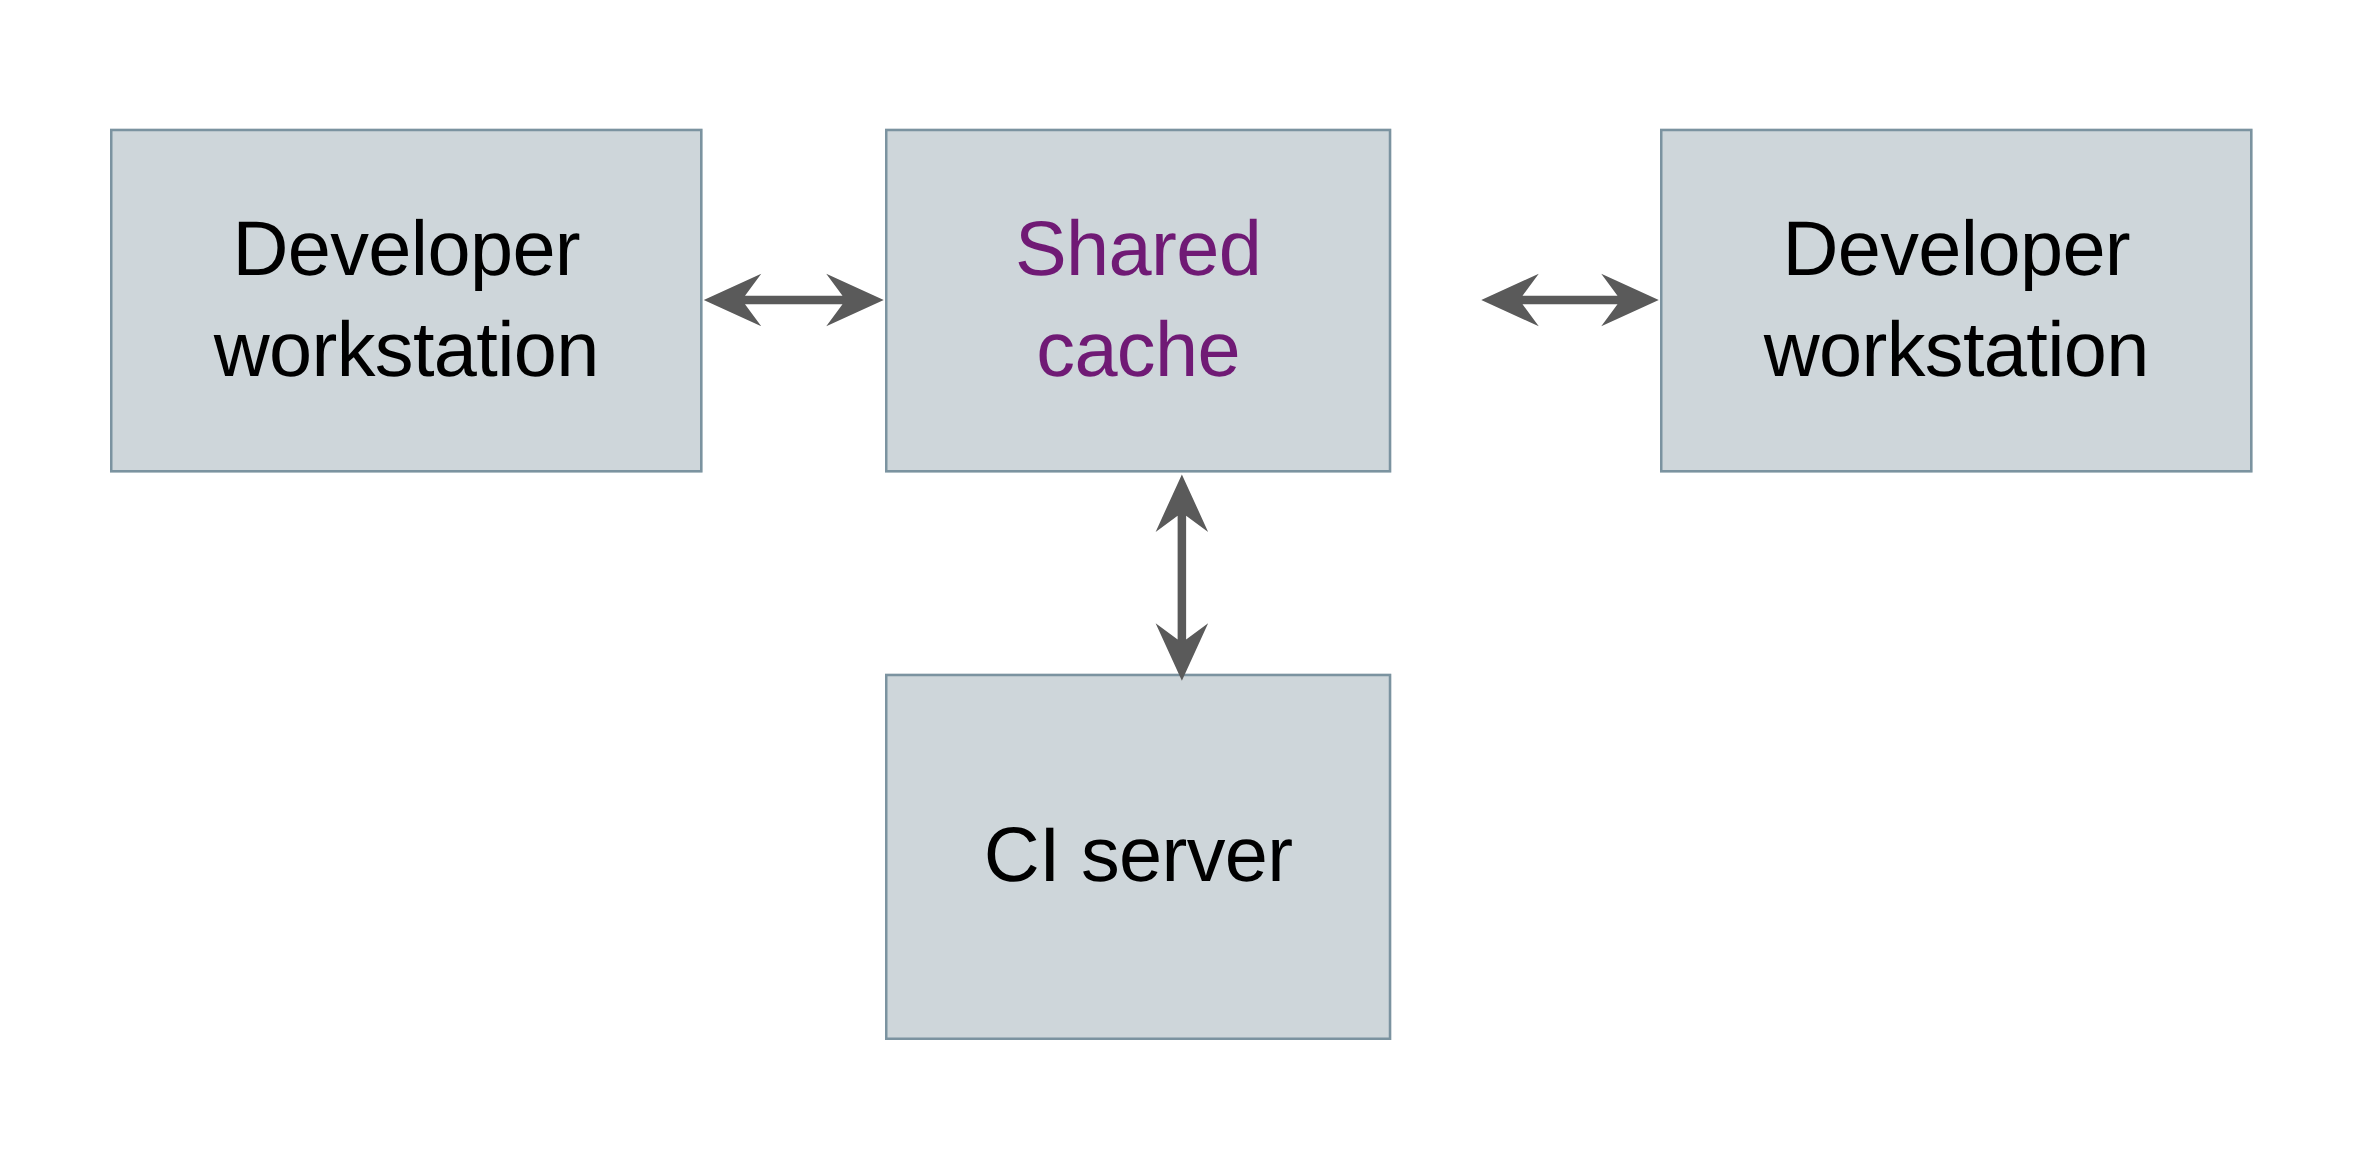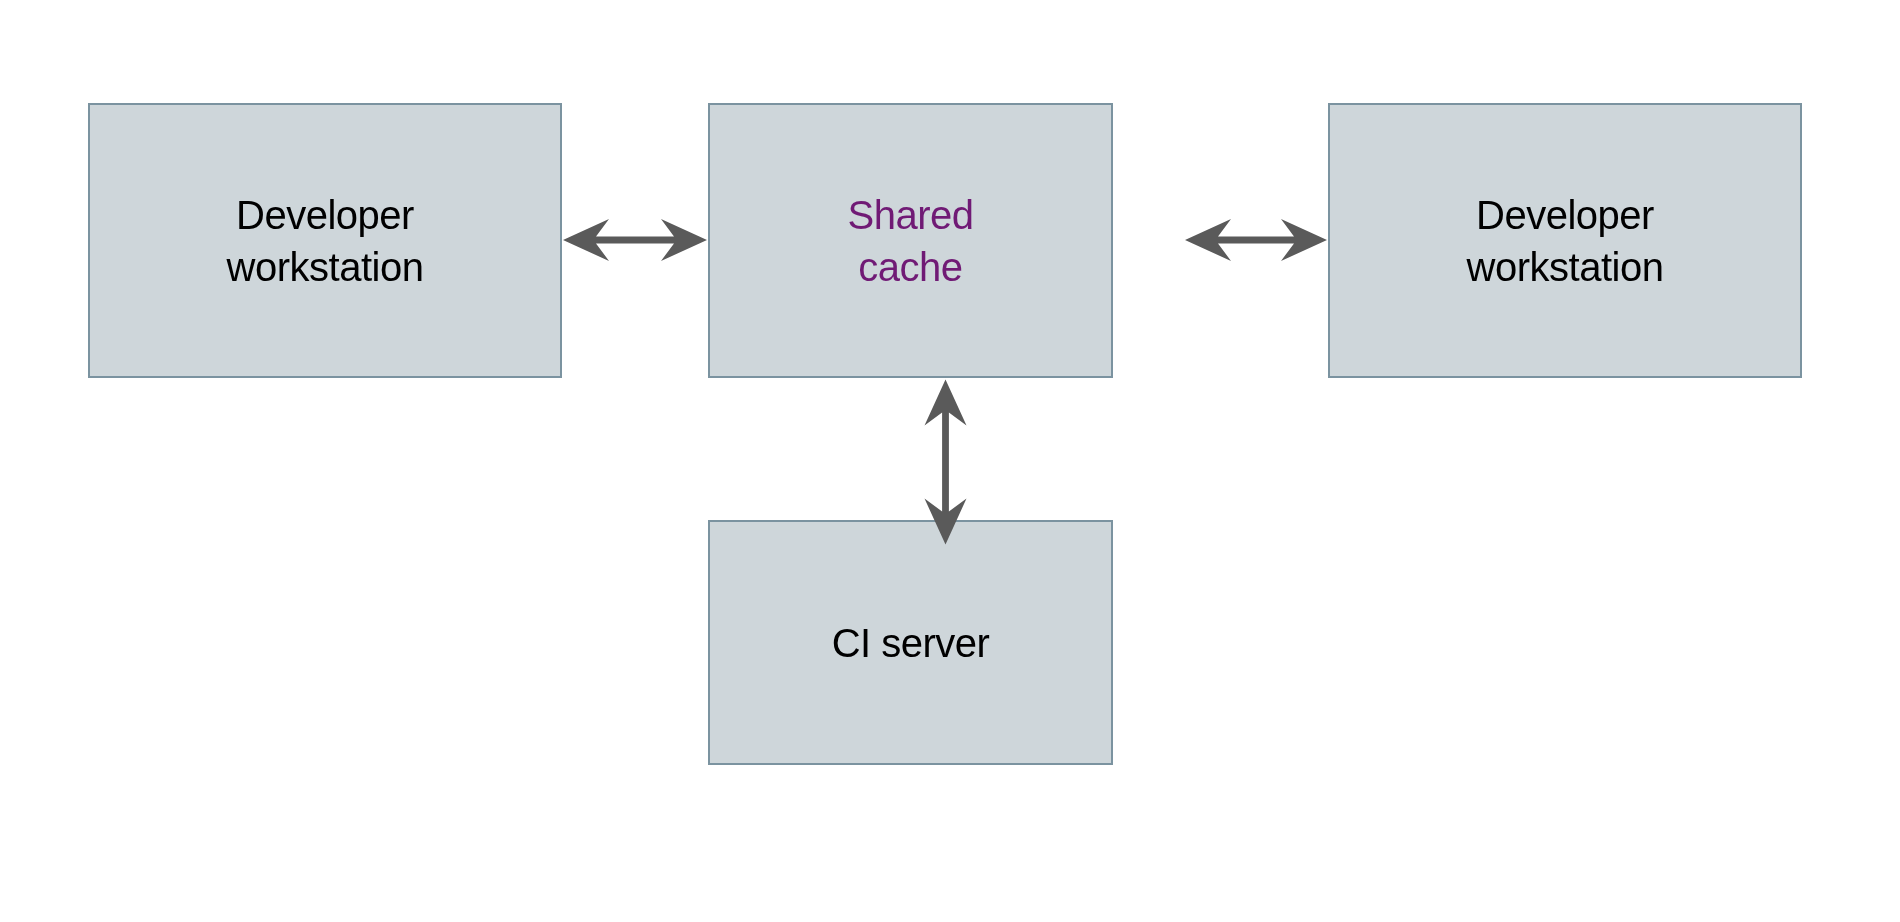--- a/index.html
+++ b/index.html
@@ -23,21 +23,21 @@
     box-sizing: border-box;
     background: #ced6da;
     border: 2px solid #7b93a0;
     display: flex;
     align-items: center;
     justify-content: center;
     text-align: center;
   }
   .node-label {
     font-family: "Liberation Sans", sans-serif;
-    font-size: 40px;
+    font-size: 62px;
     line-height: 1.30;
     font-weight: 400;
     color: #000000;
     letter-spacing: -0.5px;
     white-space: pre-line;
     padding: 0 2px;
   }
   .edge {
     position: absolute;
     overflow: visible;
@@ -58,21 +58,21 @@
   <div class="node" id="node-1" style="left: 708px; top: 103px; width: 405px; height: 275px; background: rgb(206, 214, 218); border-color: rgb(123, 147, 160);">
     <span class="node-label" style="color: #701a75;">Shared
 cache</span>
   </div>
 
   <div class="node" id="node-2" style="left: 1328px; top: 103px; width: 474px; height: 275px; background: rgb(206, 214, 218); border-color: rgb(123, 147, 160);">
     <span class="node-label" style="color: rgb(0, 0, 0);">Developer
 workstation</span>
   </div>
 
-  <div class="node" id="node-3" style="left: 708px; top: 520px; width: 405px; height: 245px; background: rgb(206, 214, 218); border-color: rgb(123, 147, 160);">
+  <div class="node" id="node-3" style="left: 708px; top: 539px; width: 405px; height: 293px; background: rgb(206, 214, 218); border-color: rgb(123, 147, 160);">
     <span class="node-label" style="color: rgb(0, 0, 0);">CI server</span>
   </div>
 
   <div class="edge" id="edge-0" style="left: 563px; top: 216px; width: 144px; height: 48px;">
       <svg width="144" height="48" viewBox="0 0 144 48">
         <polygon points="144.00,24.00 98.00,3.00 111.00,20.60 33.00,20.60 46.00,3.00 0.00,24.00 46.00,45.00 33.00,27.40 111.00,27.40 98.00,45.00" fill="#5a5a5a"></polygon>
       </svg>
     </div>
 
   <div class="edge" id="edge-1" style="left: 1185px; top: 216px; width: 142px; height: 48px;">

